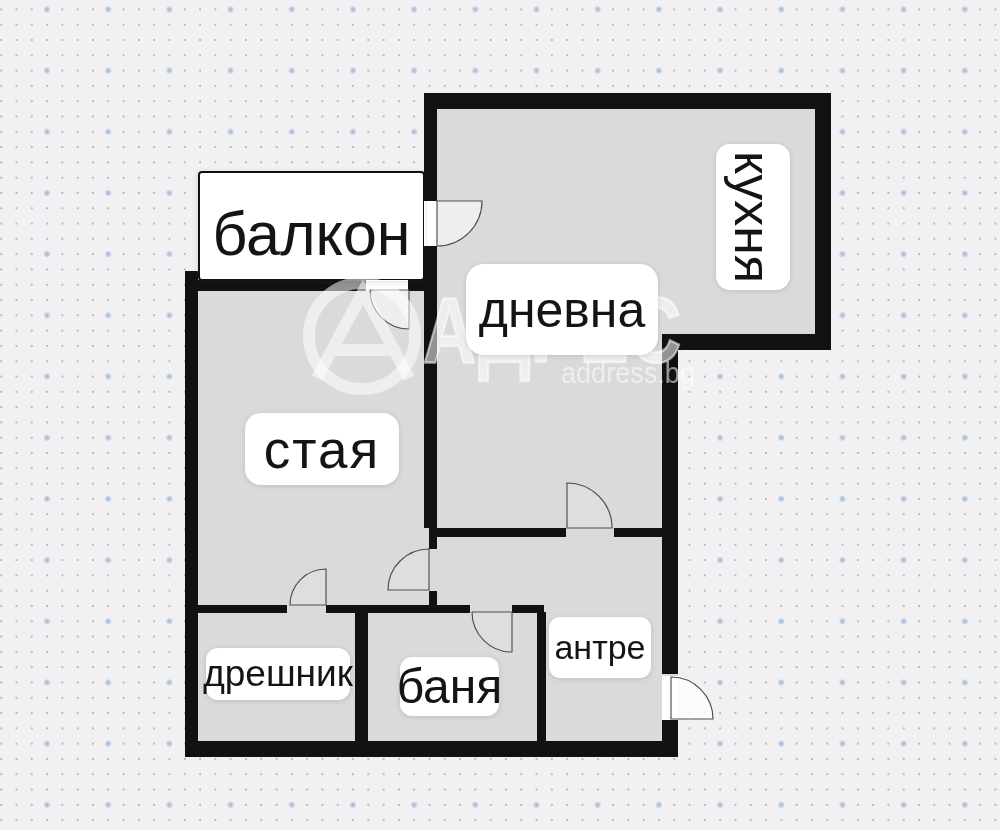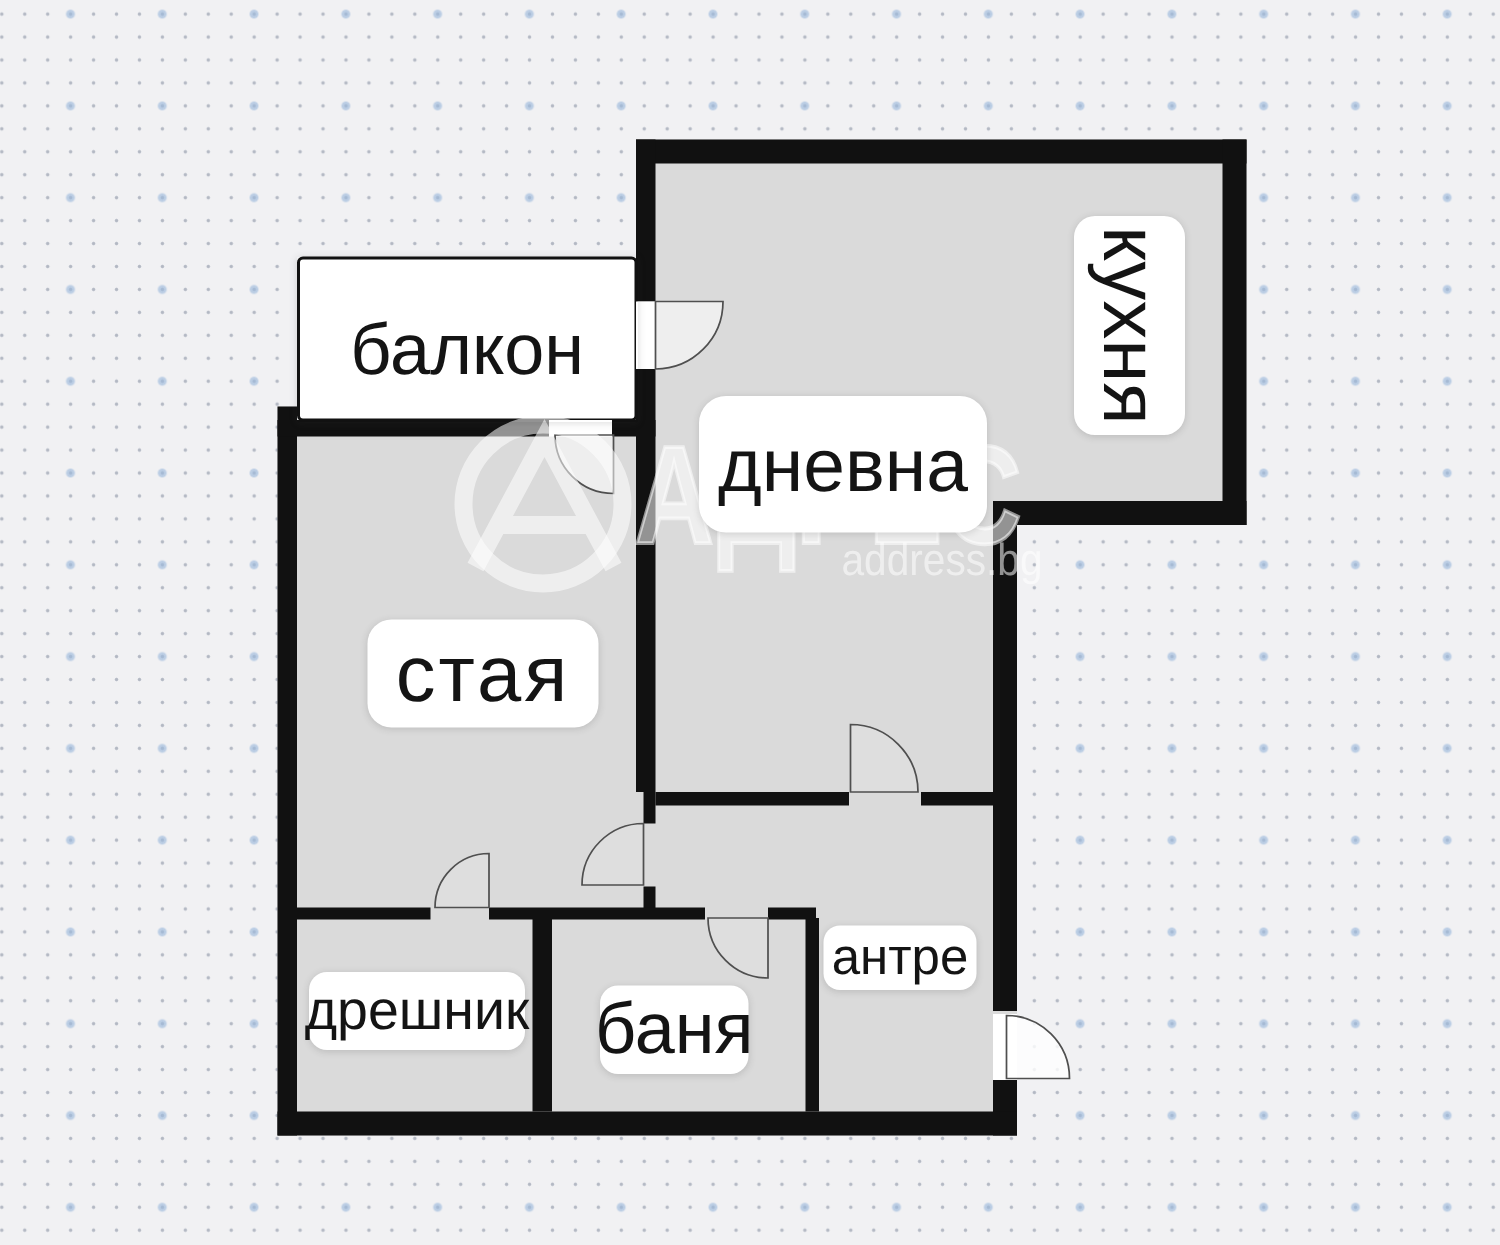--- a/index.html
+++ b/index.html
@@ -97,27 +97,27 @@
   <g fill="none" stroke="#ffffff" stroke-opacity="0.55">
     <circle cx="362" cy="336" r="53" stroke-width="12"></circle>
     <path d="M317,378 L363,292 L409,378 M335,350 L391,350" stroke-width="12"></path>
   </g>
   <g fill="#ffffff" fill-opacity="0.55">
     <text x="423" y="362" font-size="93" font-weight="bold" textLength="258" lengthAdjust="spacingAndGlyphs" stroke="#ffffff" stroke-opacity="0.55" stroke-width="2.5">АДРЕС</text>
     <text x="561" y="383" font-size="30" textLength="134" lengthAdjust="spacingAndGlyphs">address.bg</text>
   </g>
 </svg>
 
-<div class="label" style="left:198px;top:171px;width:227px;height:110px;background:transparent;font-size:48px;padding-top:15px;box-sizing:border-box;">балкон</div>
+<div class="label" style="left:198px;top:171px;width:227px;height:110px;background:transparent;font-size:61px;padding-top:15px;box-sizing:border-box;">балкон</div>
 
 <div class="label" style="left:466px;top:234px;width:192px;height:91px;border-radius:18px;font-size:50px;margin-top:30px;">дневна</div>
 
 <div class="label" style="left:716px;top:144px;width:74px;height:146px;border-radius:14px;font-size:52px;">
     <span style="transform:rotate(90deg);white-space:nowrap;">кухня</span>
   </div>
 
 <div class="label" style="left:245px;top:413px;width:154px;height:72px;border-radius:16px;font-size:53px;letter-spacing:2px;">стая</div>
 
 <div class="label" style="left:206px;top:648px;width:144px;height:52px;border-radius:12px;font-size:37px;">дрешник</div>
 
 <div class="label" style="left:400px;top:657px;width:99px;height:59px;border-radius:12px;font-size:48px;">баня</div>
 
-<div class="label" style="left:549px;top:617px;width:102px;height:43px;border-radius:11px;font-size:34px;">антре</div>
+<div class="label" style="left:549px;top:617px;width:102px;height:61px;border-radius:11px;font-size:34px;">антре</div>
 
 </body></html>

